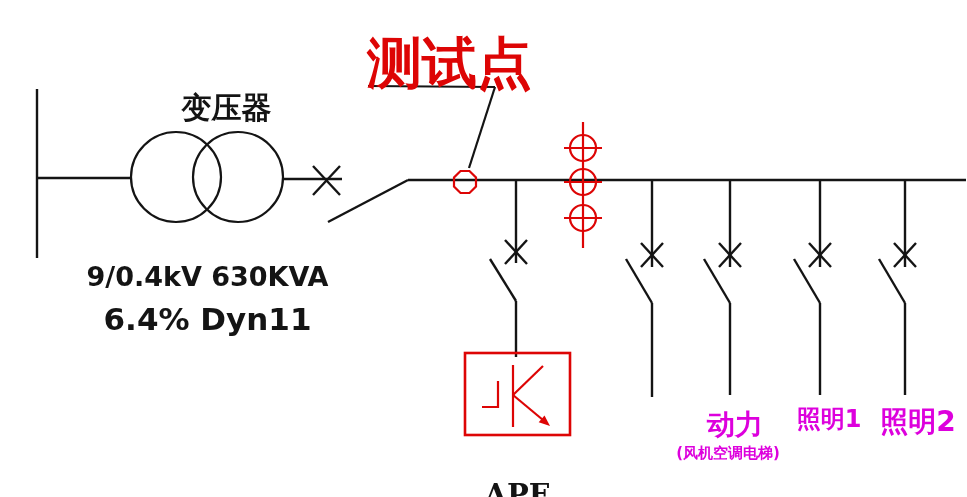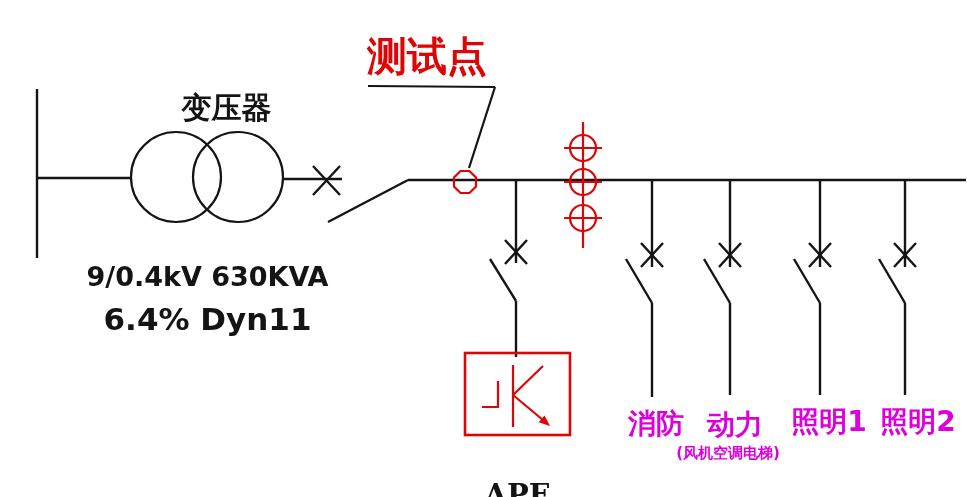--- a/index.html
+++ b/index.html
@@ -128,27 +128,26 @@
       <polygon class="rfill" points="550,426 538.7,422.3 544.5,415.5"></polygon>
     </g>
   </svg>
 
   <div class="lbl" style="left:164px; top:92px; width:125px; font-size:30px;">变压器</div>
 
   <div class="lbl" style="left:85px; top:263px; width:245px; font-size:27px;">9/0.4kV 630KVA</div>
 
   <div class="lbl" style="left:85px; top:303px; width:245px; font-size:31px;">6.4% Dyn11</div>
 
-  <div class="lbl red-t" style="left:367px; top:35px; font-size:40px;">测试点</div>
+  <div class="lbl red-t" style="left:367px; top:35px; font-size:55px;">测试点</div>
 
   <div class="lbl serif" style="left:468px; top:444px; width:98px; font-size:29px;margin-top:36px;">APF</div>
 
-  <div class="lbl mag-t" style="left:606px; top:409px; width:100px; font-size:28px;">消防</div>
 
   <div class="lbl mag-t" style="left:685px; top:410px; width:100px; font-size:28px;">动力</div>
 
   <div class="lbl mag-t" style="left:644px; top:446px; width:168px; font-size:15px;">(风机空调电梯)</div>
 
-  <div class="lbl mag-t" style="left:777px; top:407px; width:104px; font-size:28px;">照明1</div>
+  <div class="lbl mag-t" style="left:777px; top:407px; width:104px; font-size:24px;">照明1</div>
 
   <div class="lbl mag-t" style="left:866px; top:407px; width:104px; font-size:28px;">照明2</div>
 
 </div>
 
 </body></html>

